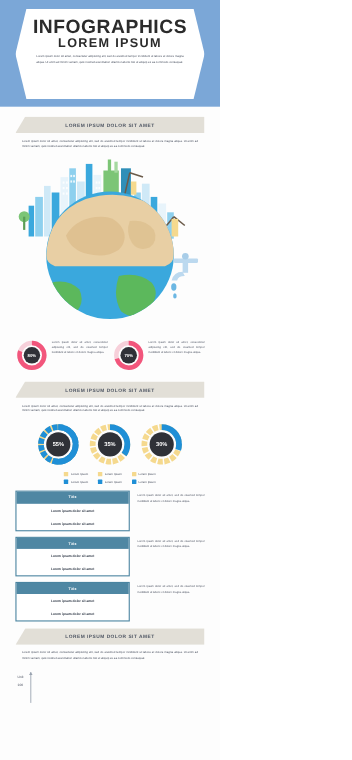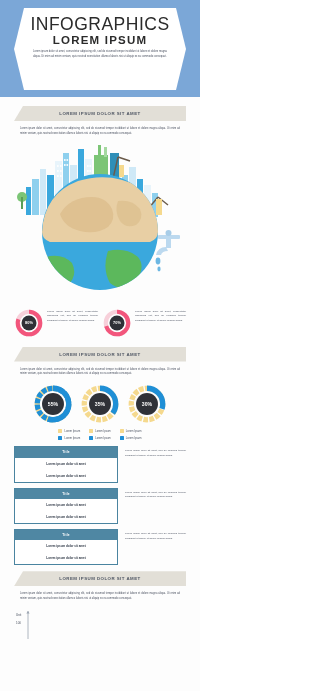--- a/index.html
+++ b/index.html
@@ -22,21 +22,21 @@
   .hex {
     position:absolute;
     left:14px; top:8px;
     width:172px; height:82px;
     background:#ffffff;
     clip-path:polygon(10px 0, calc(100% - 10px) 0, 100% 50%, calc(100% - 10px) 100%, 10px 100%, 0 50%);
     text-align:center;
     padding:7px 12px 0 12px;
   }
   .title-main {
-    font-size:17.5px; font-weight:normal; letter-spacing:0.5px;
+    font-size:17.5px; font-weight:bold; letter-spacing:0.5px;
     color:#2b2b2b; line-height:1.05;
   }
   .title-sub {
     font-size:11.5px; font-weight:bold; letter-spacing:1.2px;
     color:#2b2b2b; margin-top:1px;
   }
   .header-body {
     font-size:2.6px; color:#4a5160; line-height:1.85;
     text-align:justify; margin-top:4px; padding:0 7px;
   }

